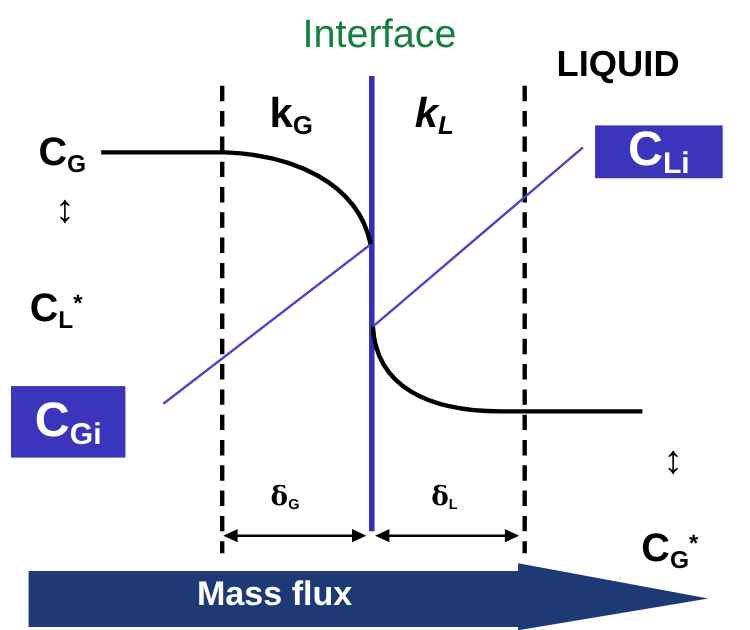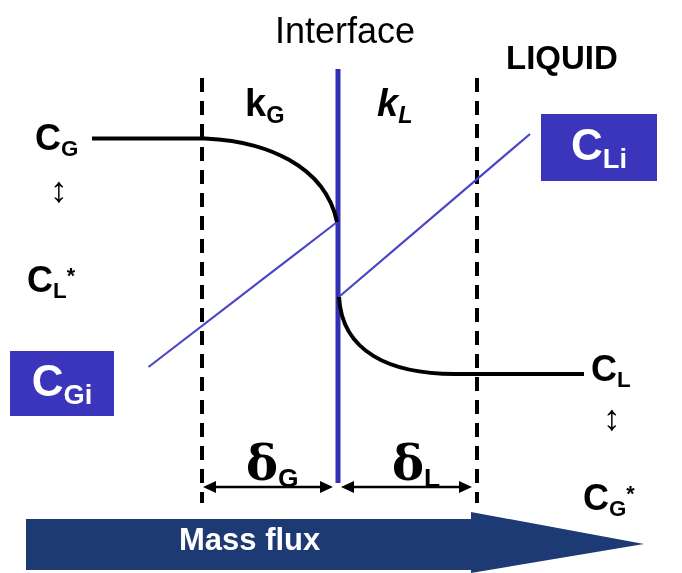--- a/index.html
+++ b/index.html
@@ -5,42 +5,42 @@
   html,body{margin:0;padding:0;background:#fff;}
   .canvas{
     position:relative;width:682px;height:573px;background:#ffffff;
     font-family:"Liberation Sans", sans-serif;overflow:hidden;
   }
   .canvas svg{position:absolute;left:0;top:0;}
   .lbl{position:absolute;line-height:1;color:#000;white-space:nowrap;}
   .bold{font-weight:bold;}
   .sub{font-size:0.62em;font-weight:bold;vertical-align:-0.28em;}
   .sup{font-size:0.60em;font-weight:bold;vertical-align:0.42em;}
-  .interface-title{left:275px;top:13px;font-size:36px;color:#000000;}
+  .interface-title{left:275px;top:13px;font-size:36px;color:#15803d;}
   .gas-title{left:84px;top:41px;font-size:33px;}
   .liquid-title{left:506px;top:41px;font-size:33px;}
   .kg{left:245px;top:84px;font-size:38px;}
   .kl{left:377px;top:84px;font-size:38px;font-style:italic;}
   .cg{left:35px;top:120px;font-size:36px;}
   .updown-left{left:50px;top:172px;font-size:36px;}
   .clstar{left:27px;top:214px;font-size:36px;margin-top:48px;}
   .cl{left:591px;top:351px;font-size:36px;}
   .updown-right{left:603px;top:400px;font-size:36px;}
   .cgstar{left:583px;top:444px;font-size:36px;margin-top:36px;}
-  .delta{font-size:48px;font-weight:bold;font-family:"DejaVu Serif", serif;}
+  .delta{font-size:24px;font-weight:bold;font-family:"DejaVu Serif", serif;}
   .delta .sub{font-family:"Liberation Sans", sans-serif;font-size:0.55em;}
   .delta-g{left:246px;top:439px;}
   .delta-l{left:392px;top:439px;}
   .cbox{
     position:absolute;background:#3b35bc;color:#ffffff;
     display:flex;align-items:center;justify-content:center;
     font-size:44px;font-weight:bold;line-height:1;
   }
   .cgi-box{left:10px;top:351px;width:104px;height:65px;}
-  .cli-box{left:541px;top:114px;width:116px;height:67px;}
+  .cli-box{left:541px;top:114px;width:116px;height:48px;}
   .massflux-label{left:179px;top:524px;font-size:31px;color:#ffffff;}
 </style>
 </head>
 <body>
 
 <div class="canvas">
 
   <svg width="682" height="573" viewBox="0 0 682 573">
 
     <line x1="202" y1="78" x2="202" y2="503" stroke="#000" stroke-width="4" stroke-dasharray="14 9"></line>
@@ -83,23 +83,20 @@
     <span>C</span><span class="sub">L</span><span class="sup">*</span>
   </div>
 
   <div class="cbox cgi-box">
     <span><span>C</span><span class="sub">Gi</span></span>
   </div>
   <div class="cbox cli-box">
     <span><span>C</span><span class="sub">Li</span></span>
   </div>
 
-  <div class="lbl bold cl">
-    <span>C</span><span class="sub">L</span>
-  </div>
   <div class="lbl bold updown-right">↕</div>
   <div class="lbl bold cgstar">
     <span>C</span><span class="sub">G</span><span class="sup">*</span>
   </div>
 
   <div class="lbl delta delta-g">
     <span>δ</span><span class="sub">G</span>
   </div>
   <div class="lbl bold massflux-label">Mass flux</div>
 

